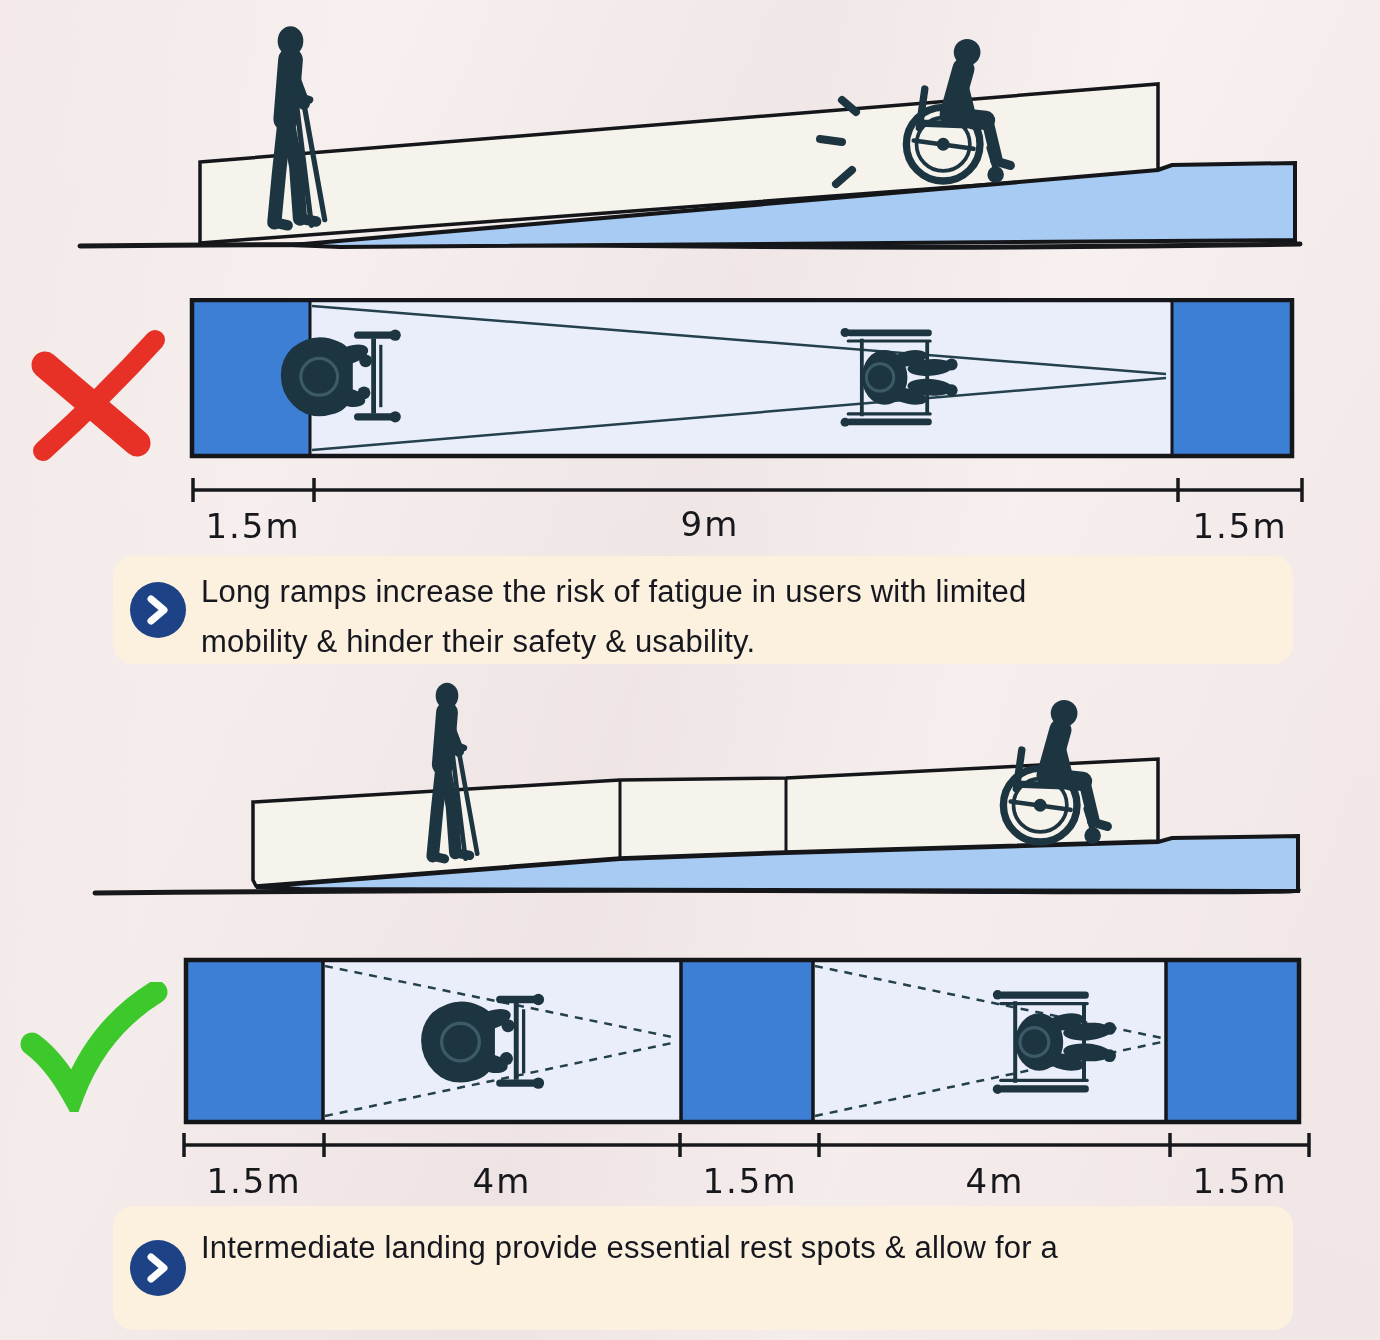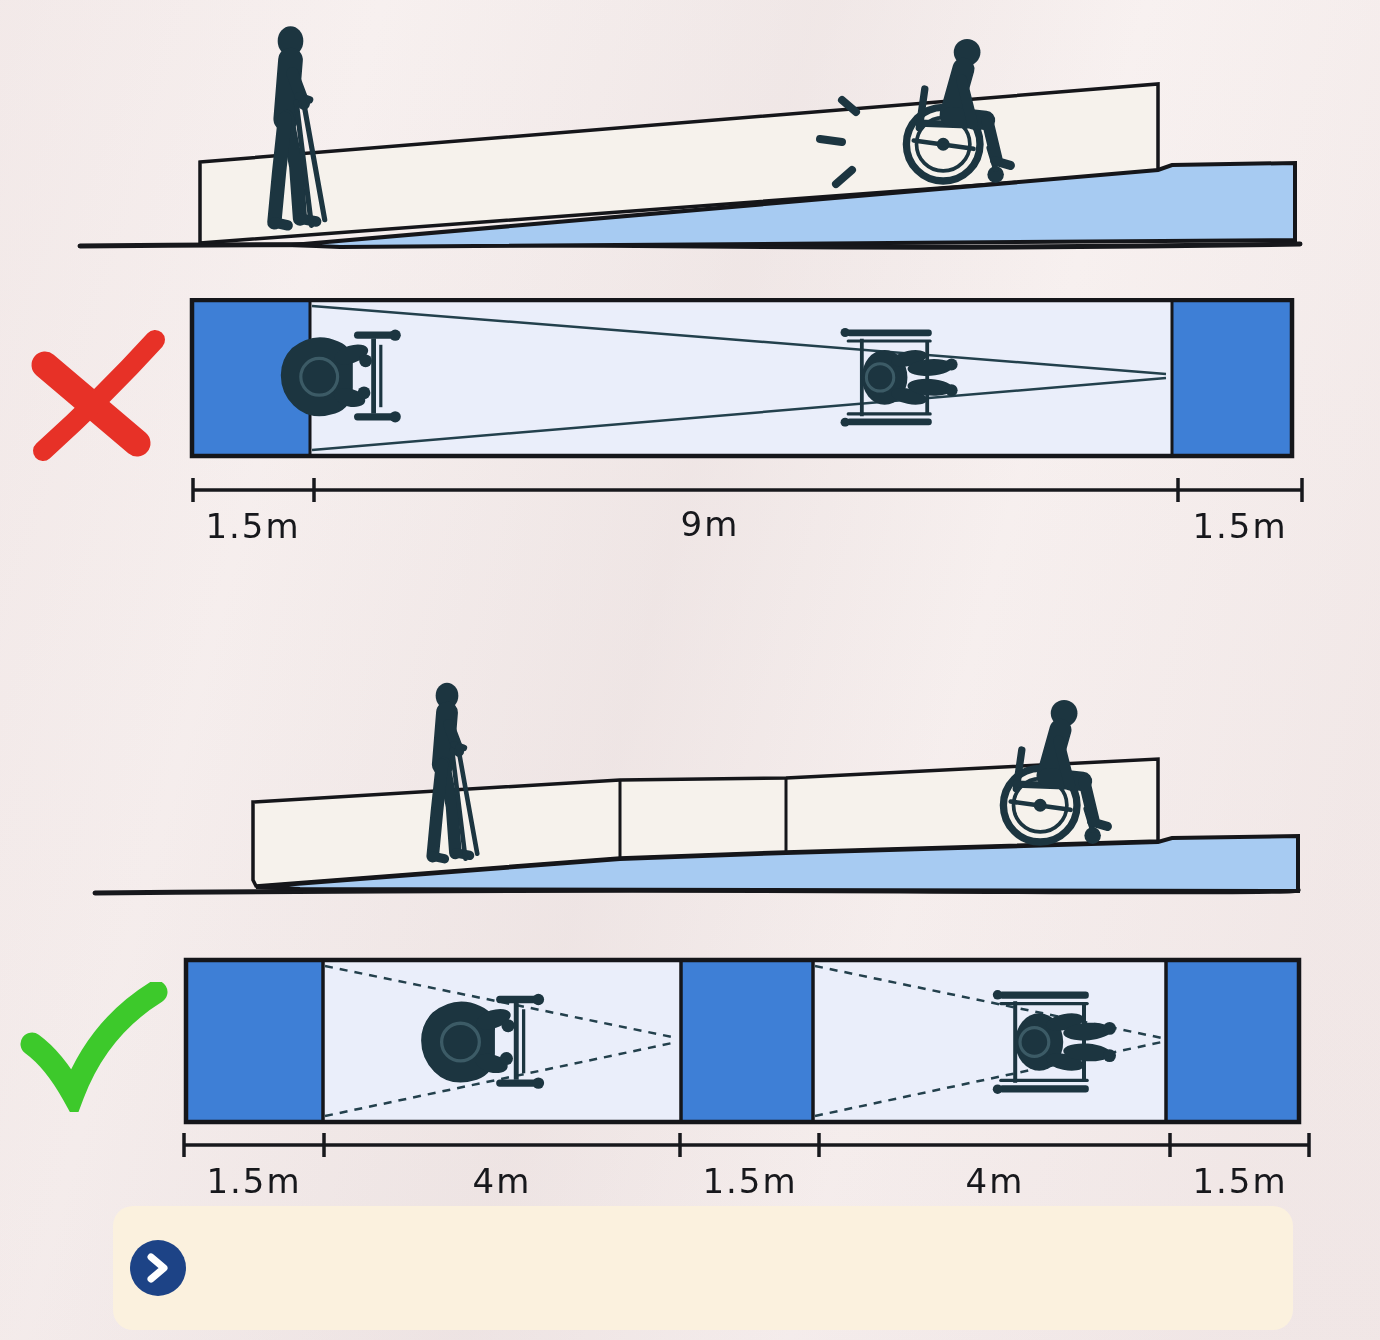--- a/index.html
+++ b/index.html
@@ -157,20 +157,31 @@
     <text class="dimtext" x="253" y="240" text-anchor="middle">1.5m</text>
     <text class="dimtext" x="710" y="238" text-anchor="middle">9m</text>
     <text class="dimtext" x="1240" y="240" text-anchor="middle">1.5m</text>
   </svg>
 
   <svg class="abs" style="left:25px;top:325px" width="150" height="145" viewBox="0 0 150 145">
     <path d="M20,40 L112,118" stroke="#e73127" stroke-width="27" stroke-linecap="round" fill="none"></path>
     <path d="M130,15 Q80,70 18,126" stroke="#e73127" stroke-width="20" stroke-linecap="round" fill="none"></path>
   </svg>
 
+  <div class="caption" style="top:556px;height:108px">
+    <span class="chev">
+      <svg width="26" height="30" viewBox="0 0 26 30">
+        <path d="M6,4 L19,15 L6,26" stroke="#ffffff" stroke-width="7" stroke-linecap="round" stroke-linejoin="round" fill="none"></path>
+      </svg>
+    </span>
+    <div class="txt">
+      <span>Long ramps increase the risk of fatigue in users with limited</span>
+      <span>mobility &amp; hinder their safety &amp; usability.</span>
+    </div>
+  </div>
 
   <svg class="abs" style="left:0;top:655px" width="1380" height="255" viewBox="0 0 1380 255">
     <path d="M95,238 Q500,234 900,236 T1298,235" stroke="#17181c" stroke-width="5" fill="none" stroke-linecap="round"></path>
 
     <path d="M253,147 L620,125 L786,123 L1158,104 L1158,186 L786,197 L620,203 L256,231 L253,225 Z" fill="#f6f2ec" stroke="#15161a" stroke-width="3.5"></path>
     <line x1="620" y1="125" x2="620" y2="203" stroke="#15161a" stroke-width="3"></line>
     <line x1="786" y1="123" x2="786" y2="197" stroke="#15161a" stroke-width="3"></line>
 
     <path d="M256,232 L620,204 L786,198 L1158,187 L1172,183 L1298,181 L1298,236 L300,234 Z" fill="#a7cbf2" stroke="#15161a" stroke-width="4"></path>
     <g class="sil">
@@ -227,16 +238,17 @@
     <path d="M14,62 Q36,78 55,112 Q80,46 138,10" stroke="#3dc92b" stroke-width="23" stroke-linecap="round" fill="none"></path>
   </svg>
 
   <div class="caption" style="top:1206px;height:124px">
     <span class="chev">
       <svg width="26" height="30" viewBox="0 0 26 30">
         <path d="M6,4 L19,15 L6,26" stroke="#ffffff" stroke-width="7" stroke-linecap="round" stroke-linejoin="round" fill="none"></path>
       </svg>
     </span>
     <div class="txt" style="padding-top:17px">
+      <span>Intermediate landing provide essential rest spots &amp; allow for a</span>
     </div>
   </div>
 
 </div>
 
 </body></html>

